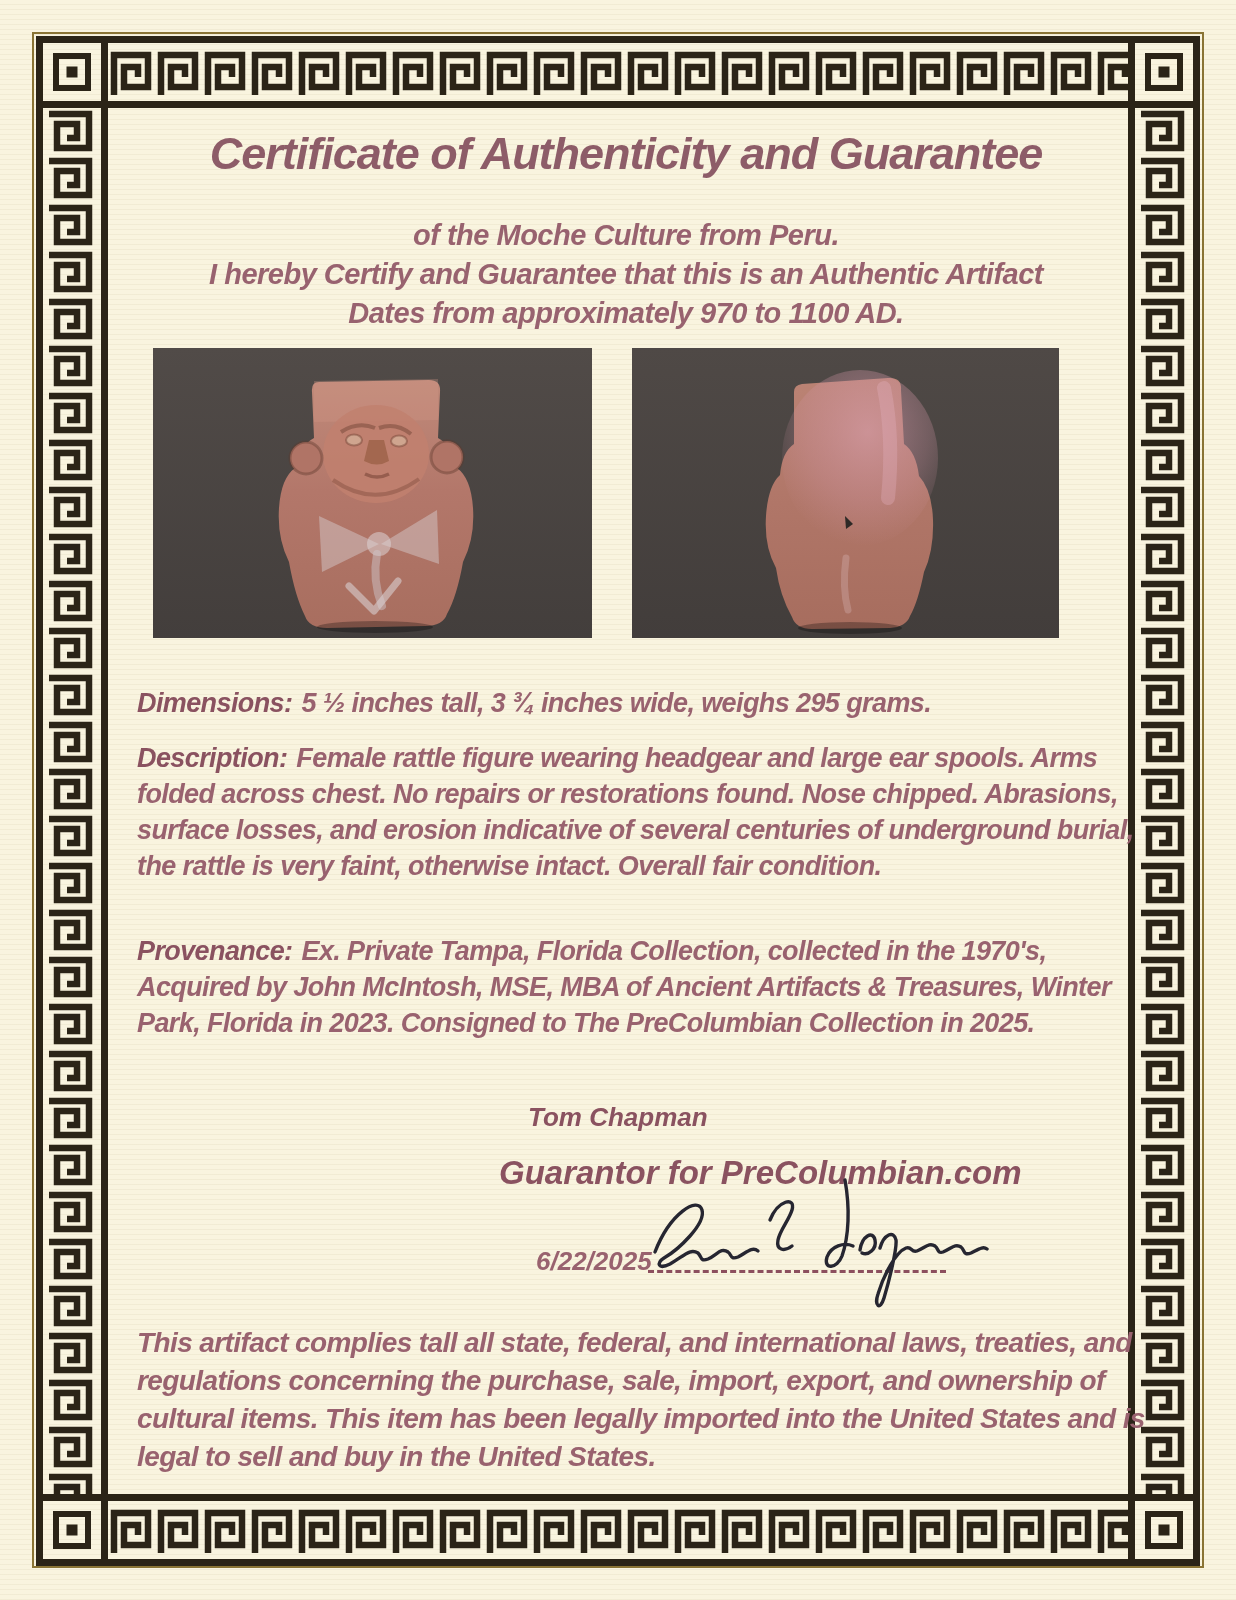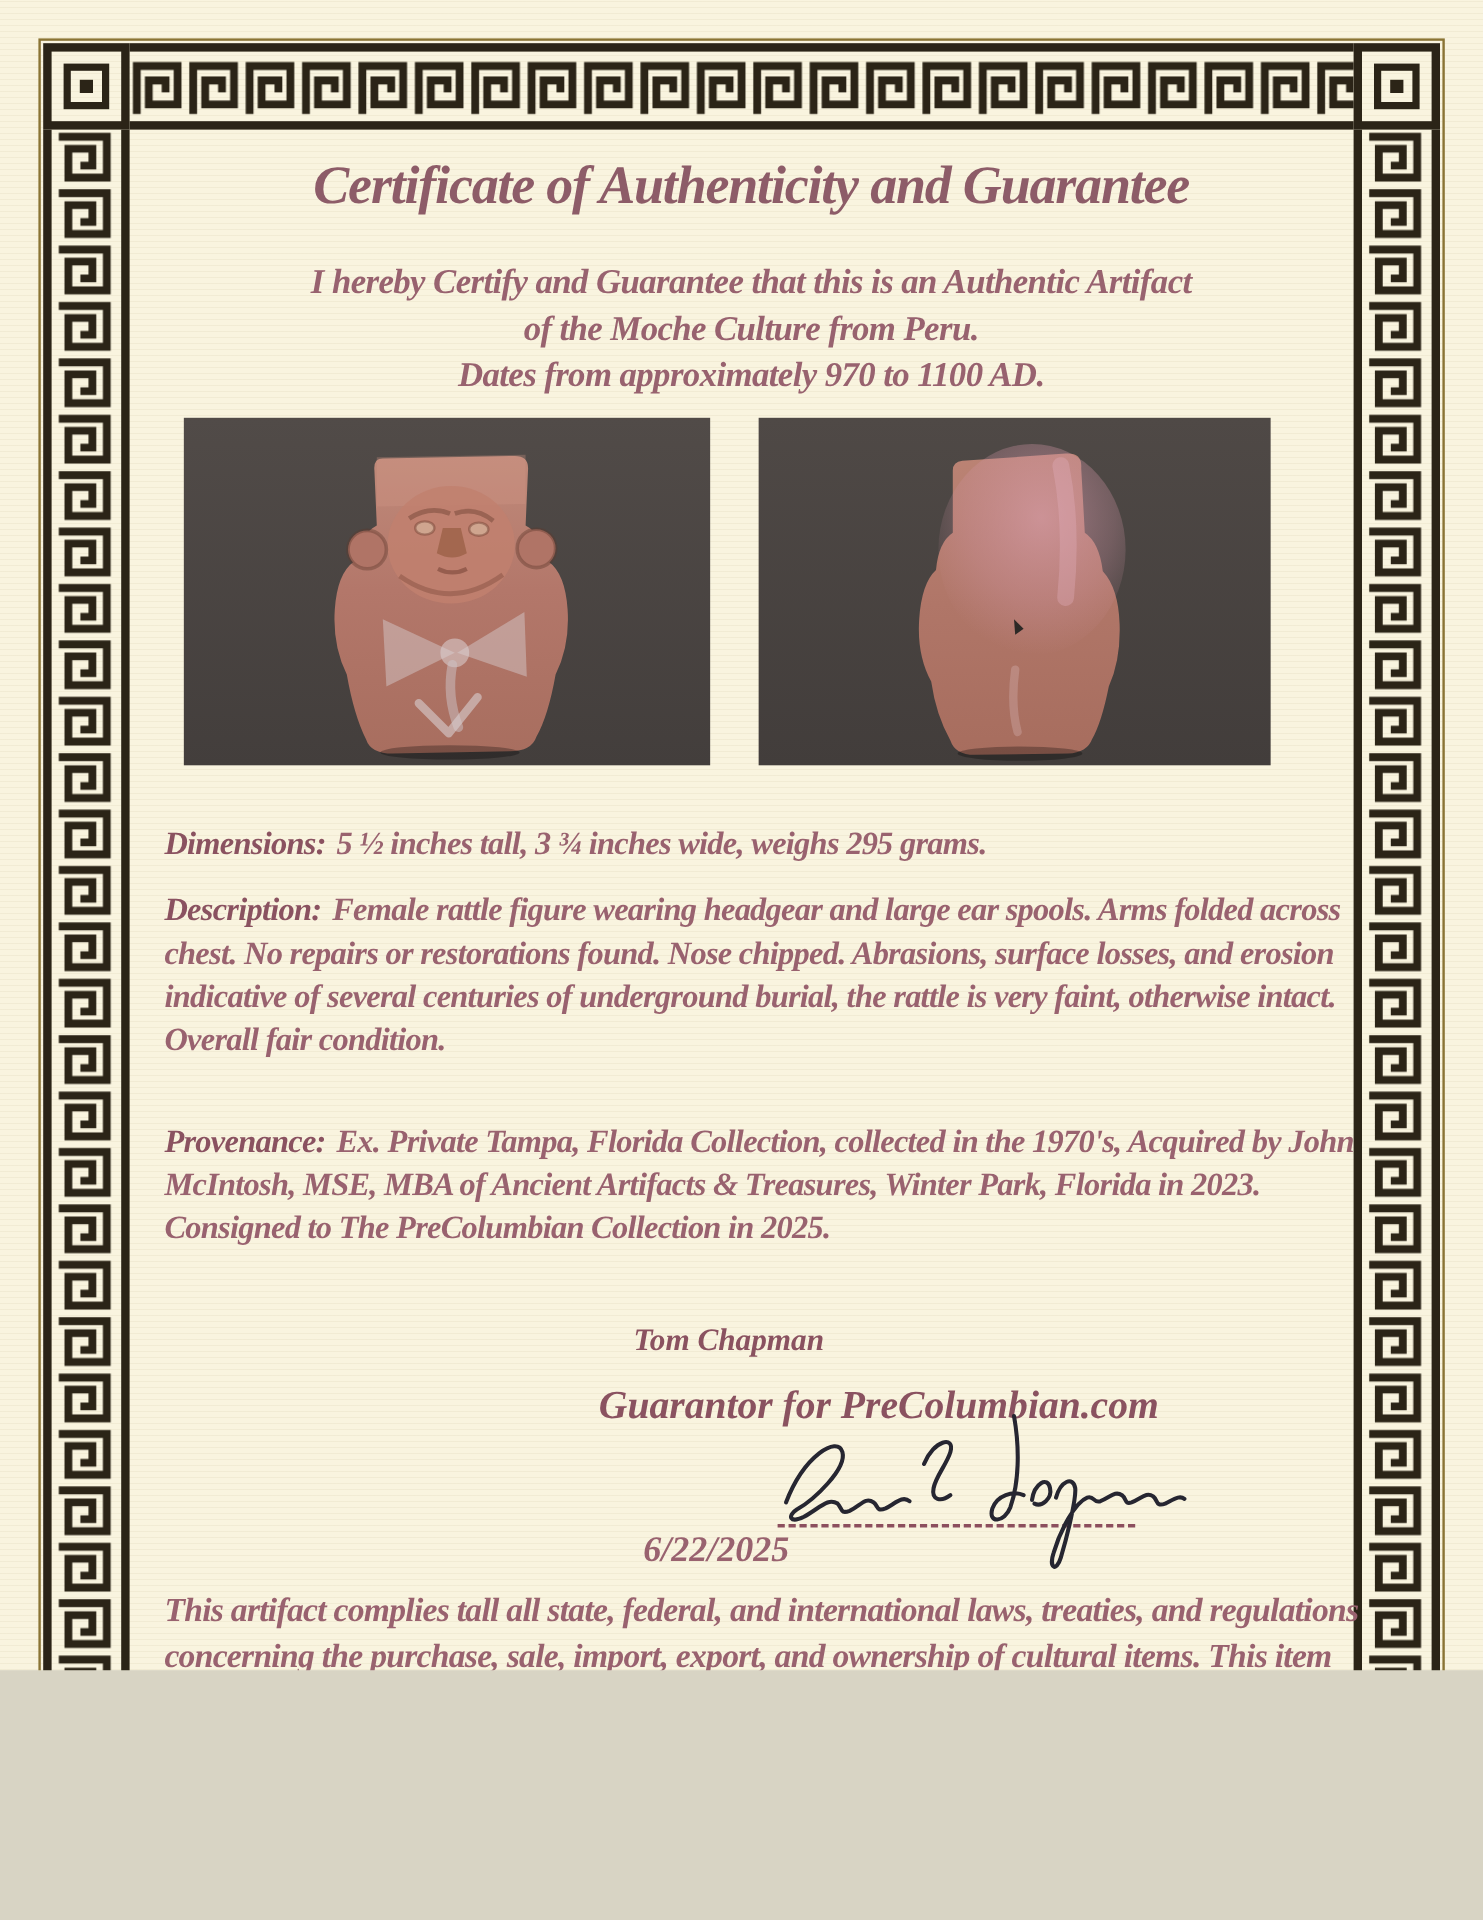--- a/index.html
+++ b/index.html
@@ -1,25 +1,25 @@
 <!DOCTYPE html>
 <html><head>
 <meta charset="utf-8">
 <style>
   html,body{margin:0;padding:0;background:#d8d4c4;}
   .page{
     position:relative;
-    width:1236px;height:1392px;
+    width:1236px;height:1600px;
     margin:0 auto;
     background-color:#f9f4df;
     background-image:repeating-linear-gradient(0deg,
       rgba(175,160,115,0.10) 0px, rgba(175,160,115,0.10) 1px,
       transparent 1px, transparent 5px);
     overflow:hidden;
-    font-family:Liberation Serif, serif;
+    font-family:Liberation Sans, sans-serif;
   }
   .border-svg{position:absolute;left:0;top:0;z-index:1;}
   .content{position:absolute;left:0;top:0;width:100%;height:100%;z-index:2;}
 
   .title{
     position:absolute;left:116px;top:128px;width:1020px;
     text-align:center;
     font-size:45px;font-style:italic;font-weight:bold;
     color:#8d5c68;letter-spacing:-1px;
   }
@@ -52,21 +52,21 @@
   .signer-name{
     position:absolute;left:528px;top:1102px;
     font-size:26px;font-style:italic;font-weight:bold;color:#8a5260;
   }
   .signer-role{
     position:absolute;left:499px;top:1154px;
     font-size:33px;font-style:italic;font-weight:bold;color:#8a5260;
   }
   .sig-date{
     position:absolute;left:536px;top:1246px;
-    font-size:30px;font-style:italic;font-weight:bold;color:#99626f;margin-top:29px;
+    font-size:26px;font-style:italic;font-weight:bold;color:#99626f;
   }
   .sig-line{
     position:absolute;left:648px;top:1244px;width:298px;height:26px;
     border-bottom:3px dashed #8c4f5e;
   }
   .sig-svg{
     position:absolute;left:590px;top:1158px;width:400px;height:170px;
   }
 </style>
 </head>
@@ -128,22 +128,22 @@
       <rect x="20" y="20" width="32" height="32" fill="none" stroke="#2b2417" stroke-width="6"></rect>
       <rect x="30.5" y="30.5" width="11" height="11" fill="#2b2417"></rect>
     </g>
   </svg>
 
   <div class="content">
 
     <div class="title">Certificate of Authenticity and Guarantee</div>
 
     <div class="intro">
+      <div>of the Moche Culture from Peru.</div>
       <div>I hereby Certify and Guarantee that this is an Authentic Artifact</div>
-      <div>of the Moche Culture from Peru.</div>
       <div>Dates from approximately 970 to 1100 AD.</div>
     </div>
 
     <div class="photo front">
       <svg viewBox="0 0 439 290" preserveAspectRatio="none">
         <defs>
           <linearGradient id="bg1" x1="0" y1="0" x2="0" y2="1">
             <stop offset="0" stop-color="#514b48"></stop>
               <stop offset="1" stop-color="#433e3c"></stop>
           </linearGradient>

